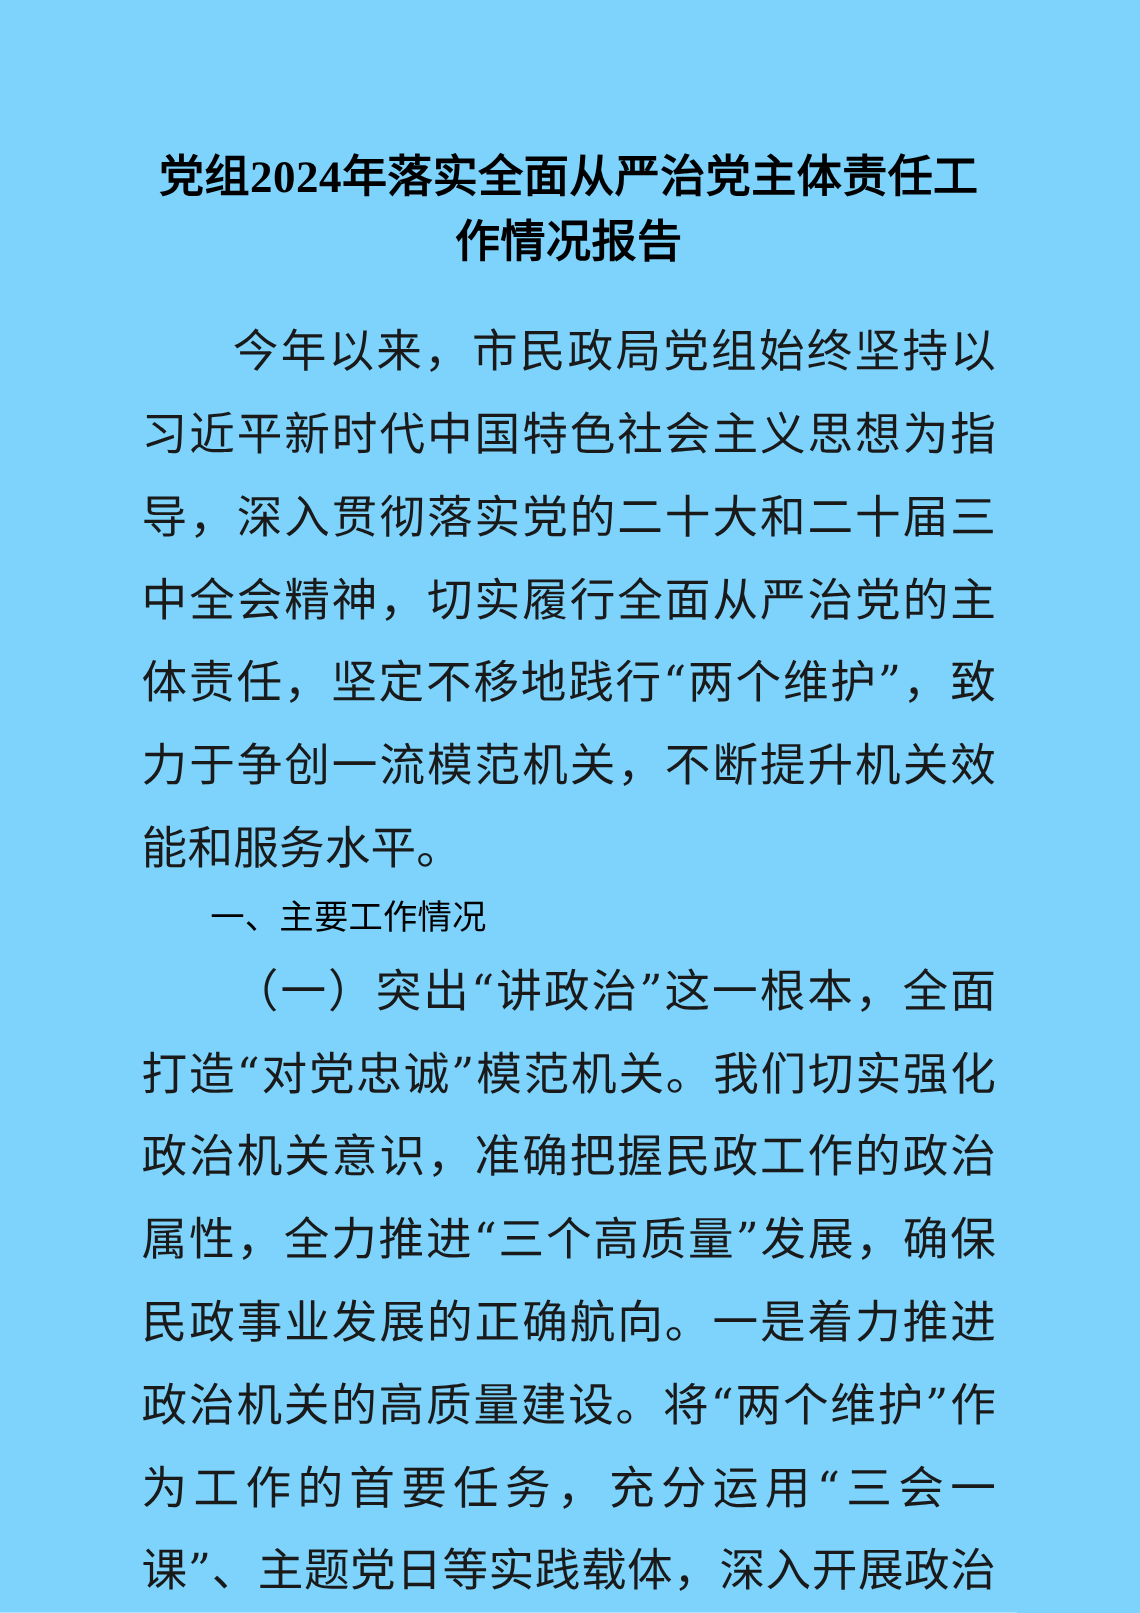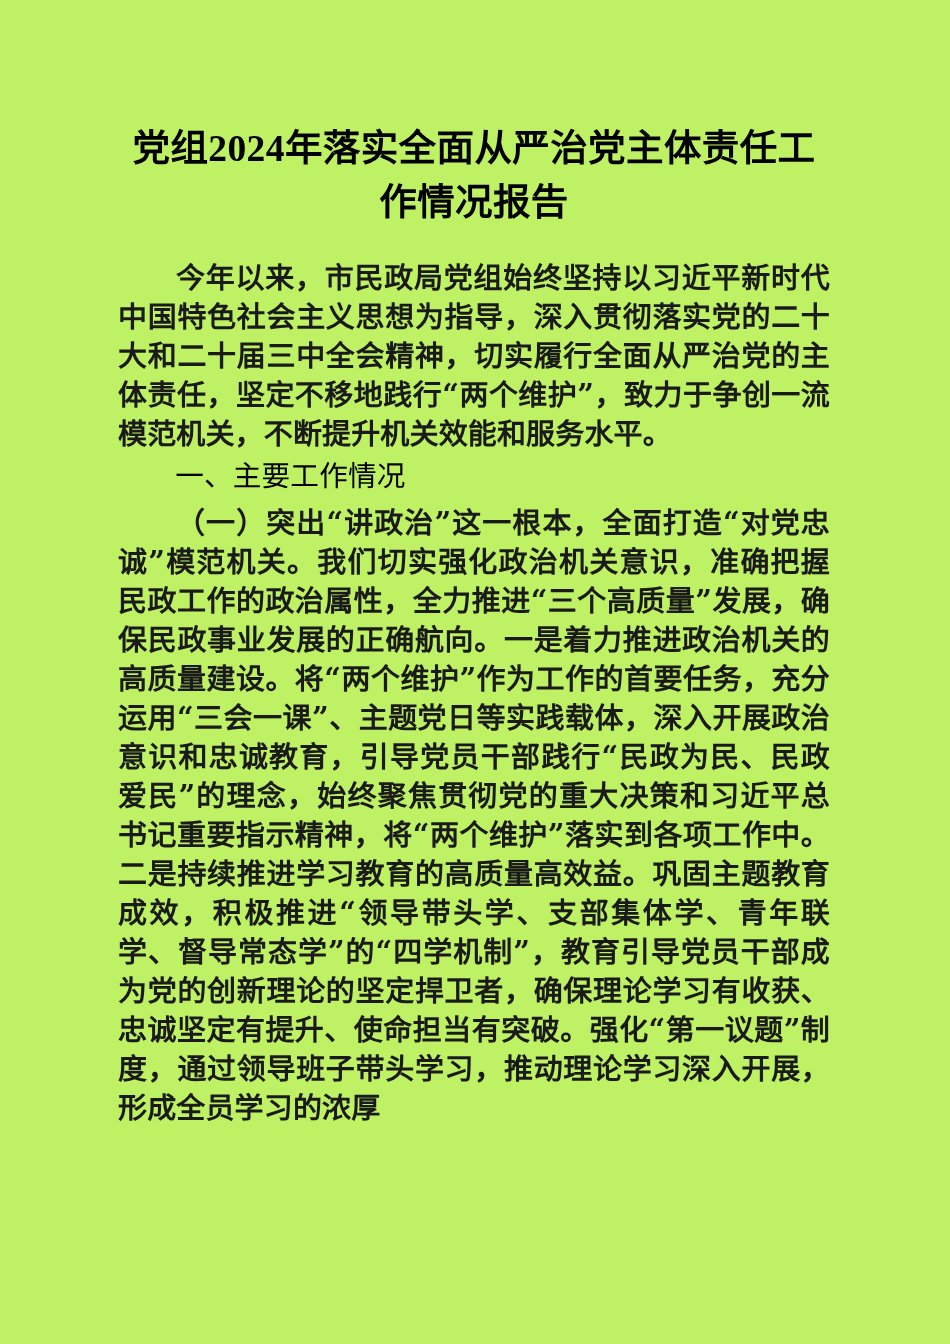--- a/index.html
+++ b/index.html
@@ -6,21 +6,21 @@
   html, body {
     margin: 0;
     padding: 0;
     background: #ffffff;
   }
 
   .page {
     position: relative;
     width: 950px;
     height: 1344px;
-    background: #bef264;
+    background: #7dd3fc;
     margin: 0 auto;
     overflow: hidden;
     box-sizing: border-box;
   }
 
   .content {
     position: absolute;
     left: 118px;
     top: 0;
     width: 712px;
@@ -37,30 +37,29 @@
     letter-spacing: 0.4px;
     margin: 0;
     padding-top: 122px;
     white-space: normal;
     word-break: break-all;
   }
 
   
   .para {
     font-family: "DejaVu Serif", "Liberation Serif", serif;
-    font-size: 29px;
-    line-height: 39px;
+    font-size: 38px;
+    line-height: 69px;
     color: #1a1a1a;
     text-align: justify;
     text-justify: inter-ideograph;
     text-indent: 2em;
     margin: 0;
     word-break: break-all;
     letter-spacing: 0.15px;
-    font-weight: bold;
   }
 
   .para:first-of-type {
     margin-top: 29px;
   }
 
   
   .heading-1 {
     font-family: Liberation Mono, monospace;
     font-size: 28.6px;

